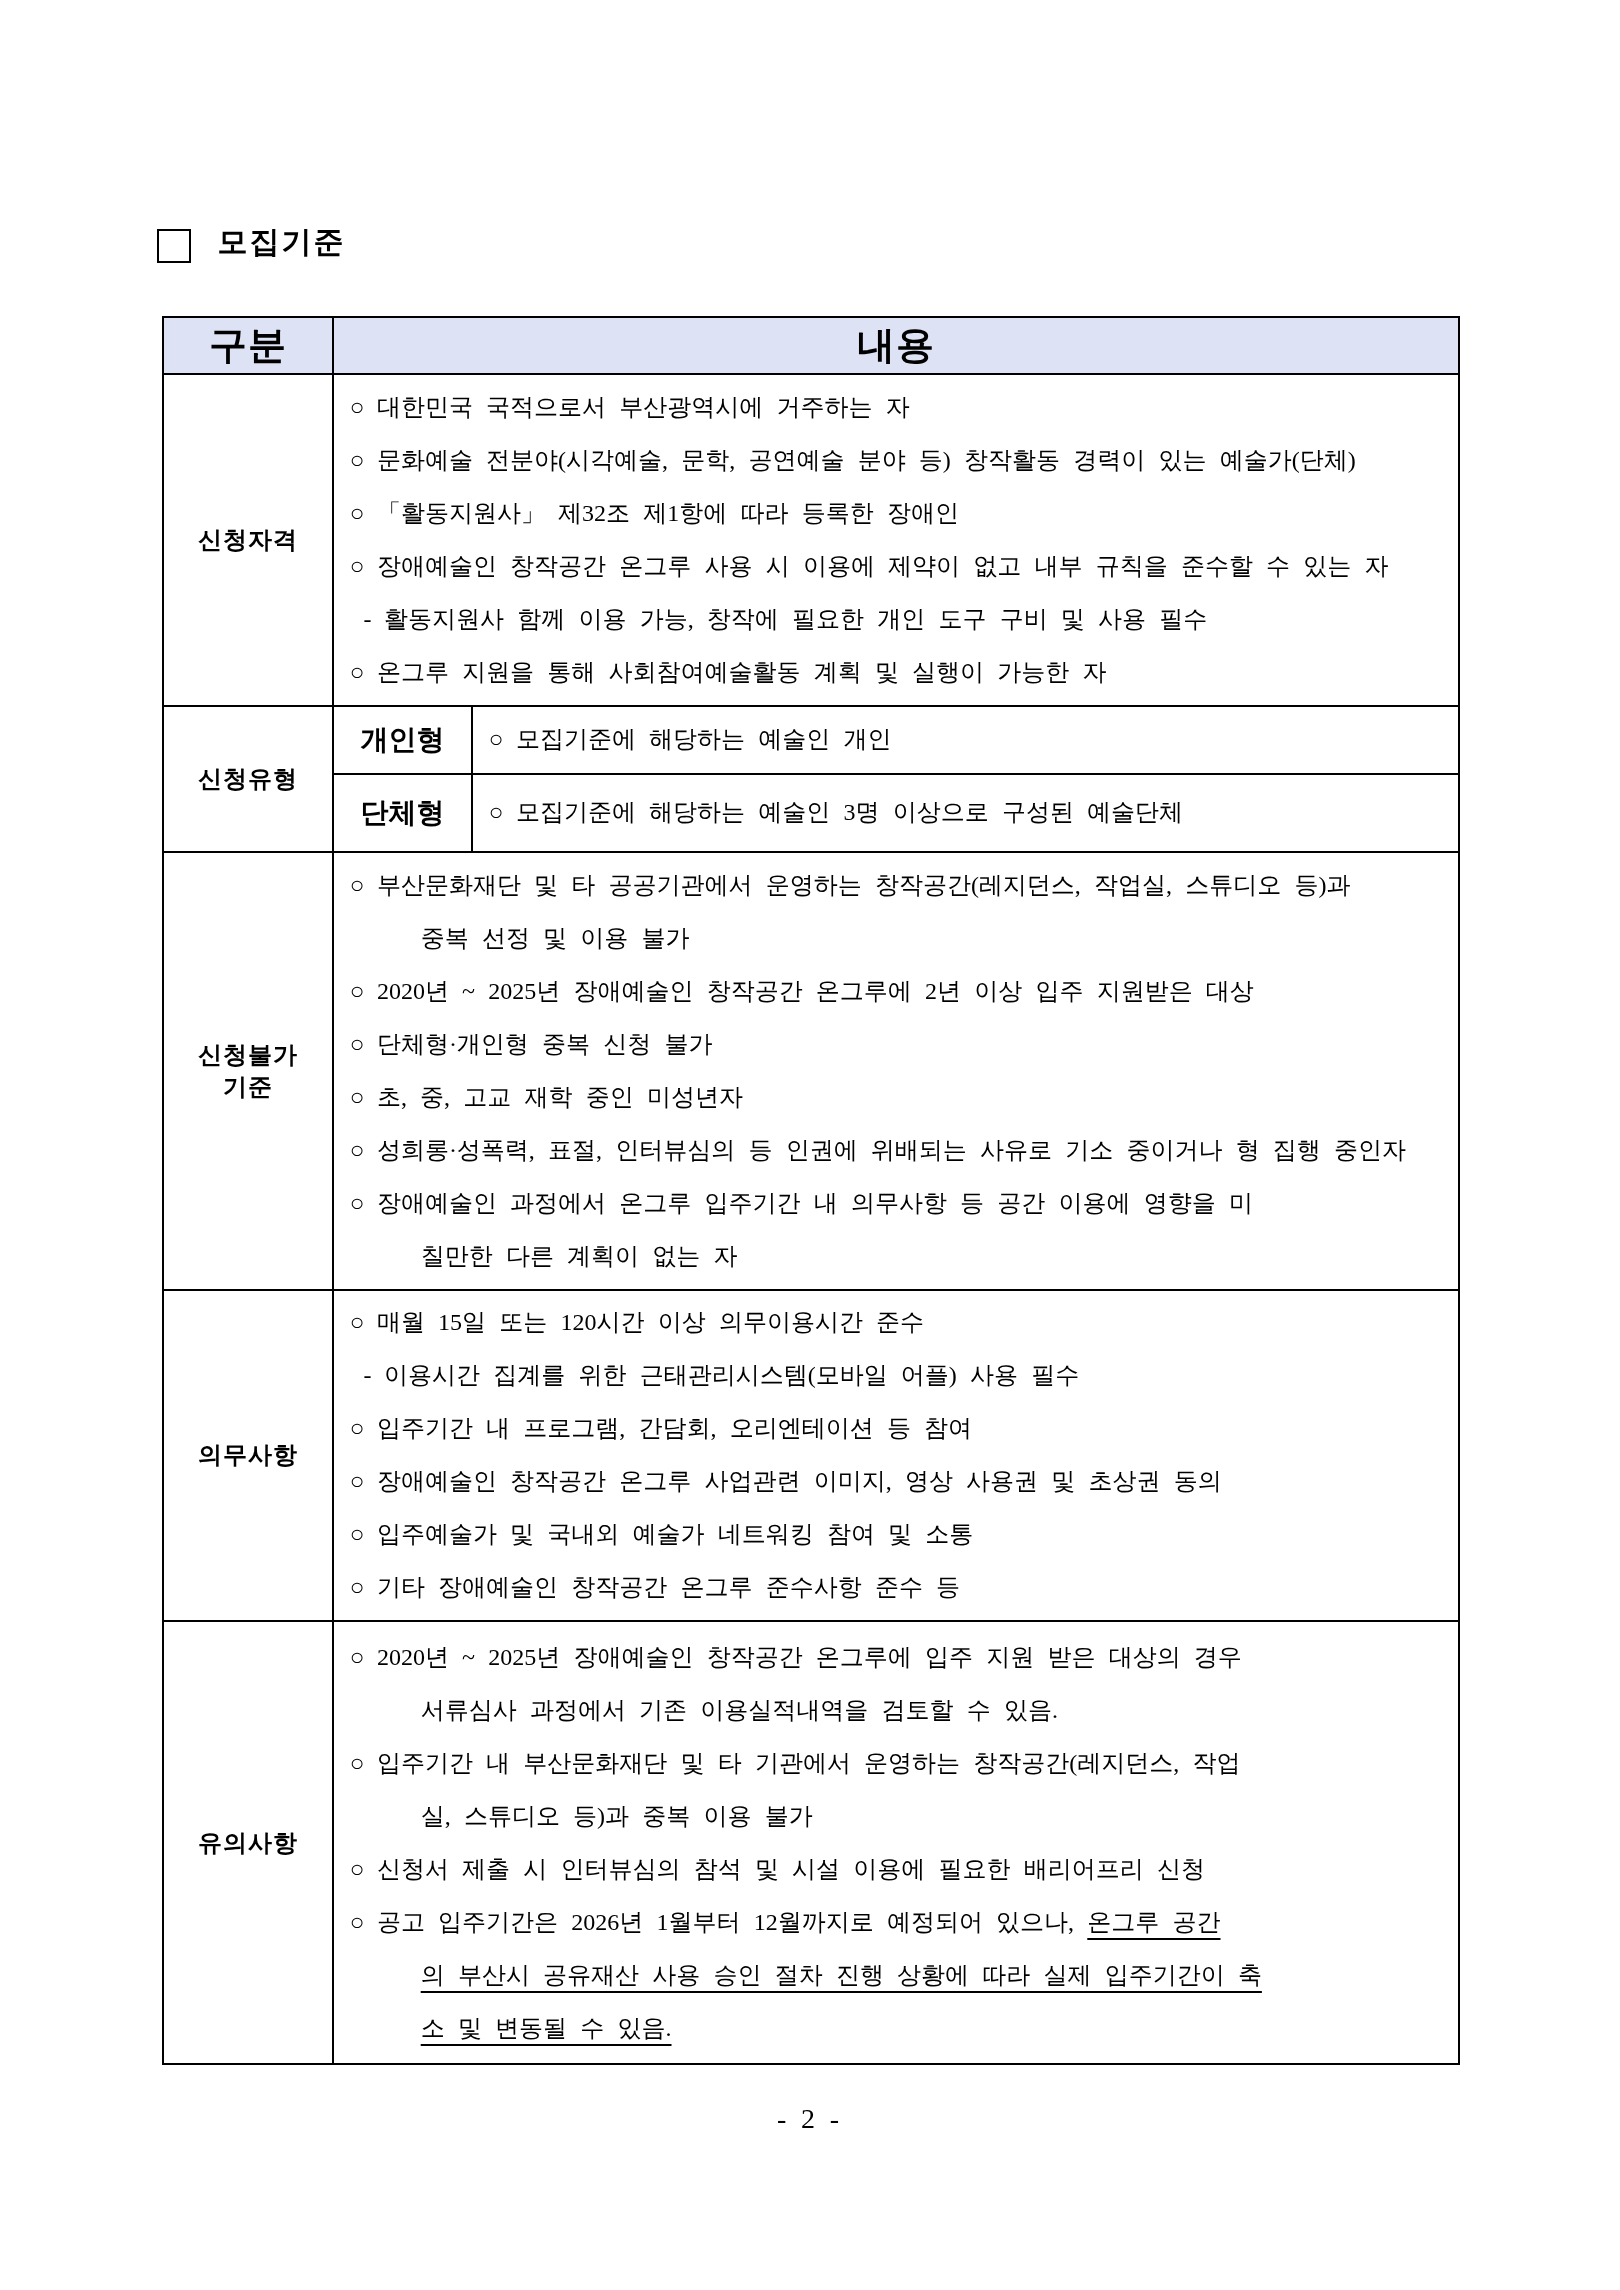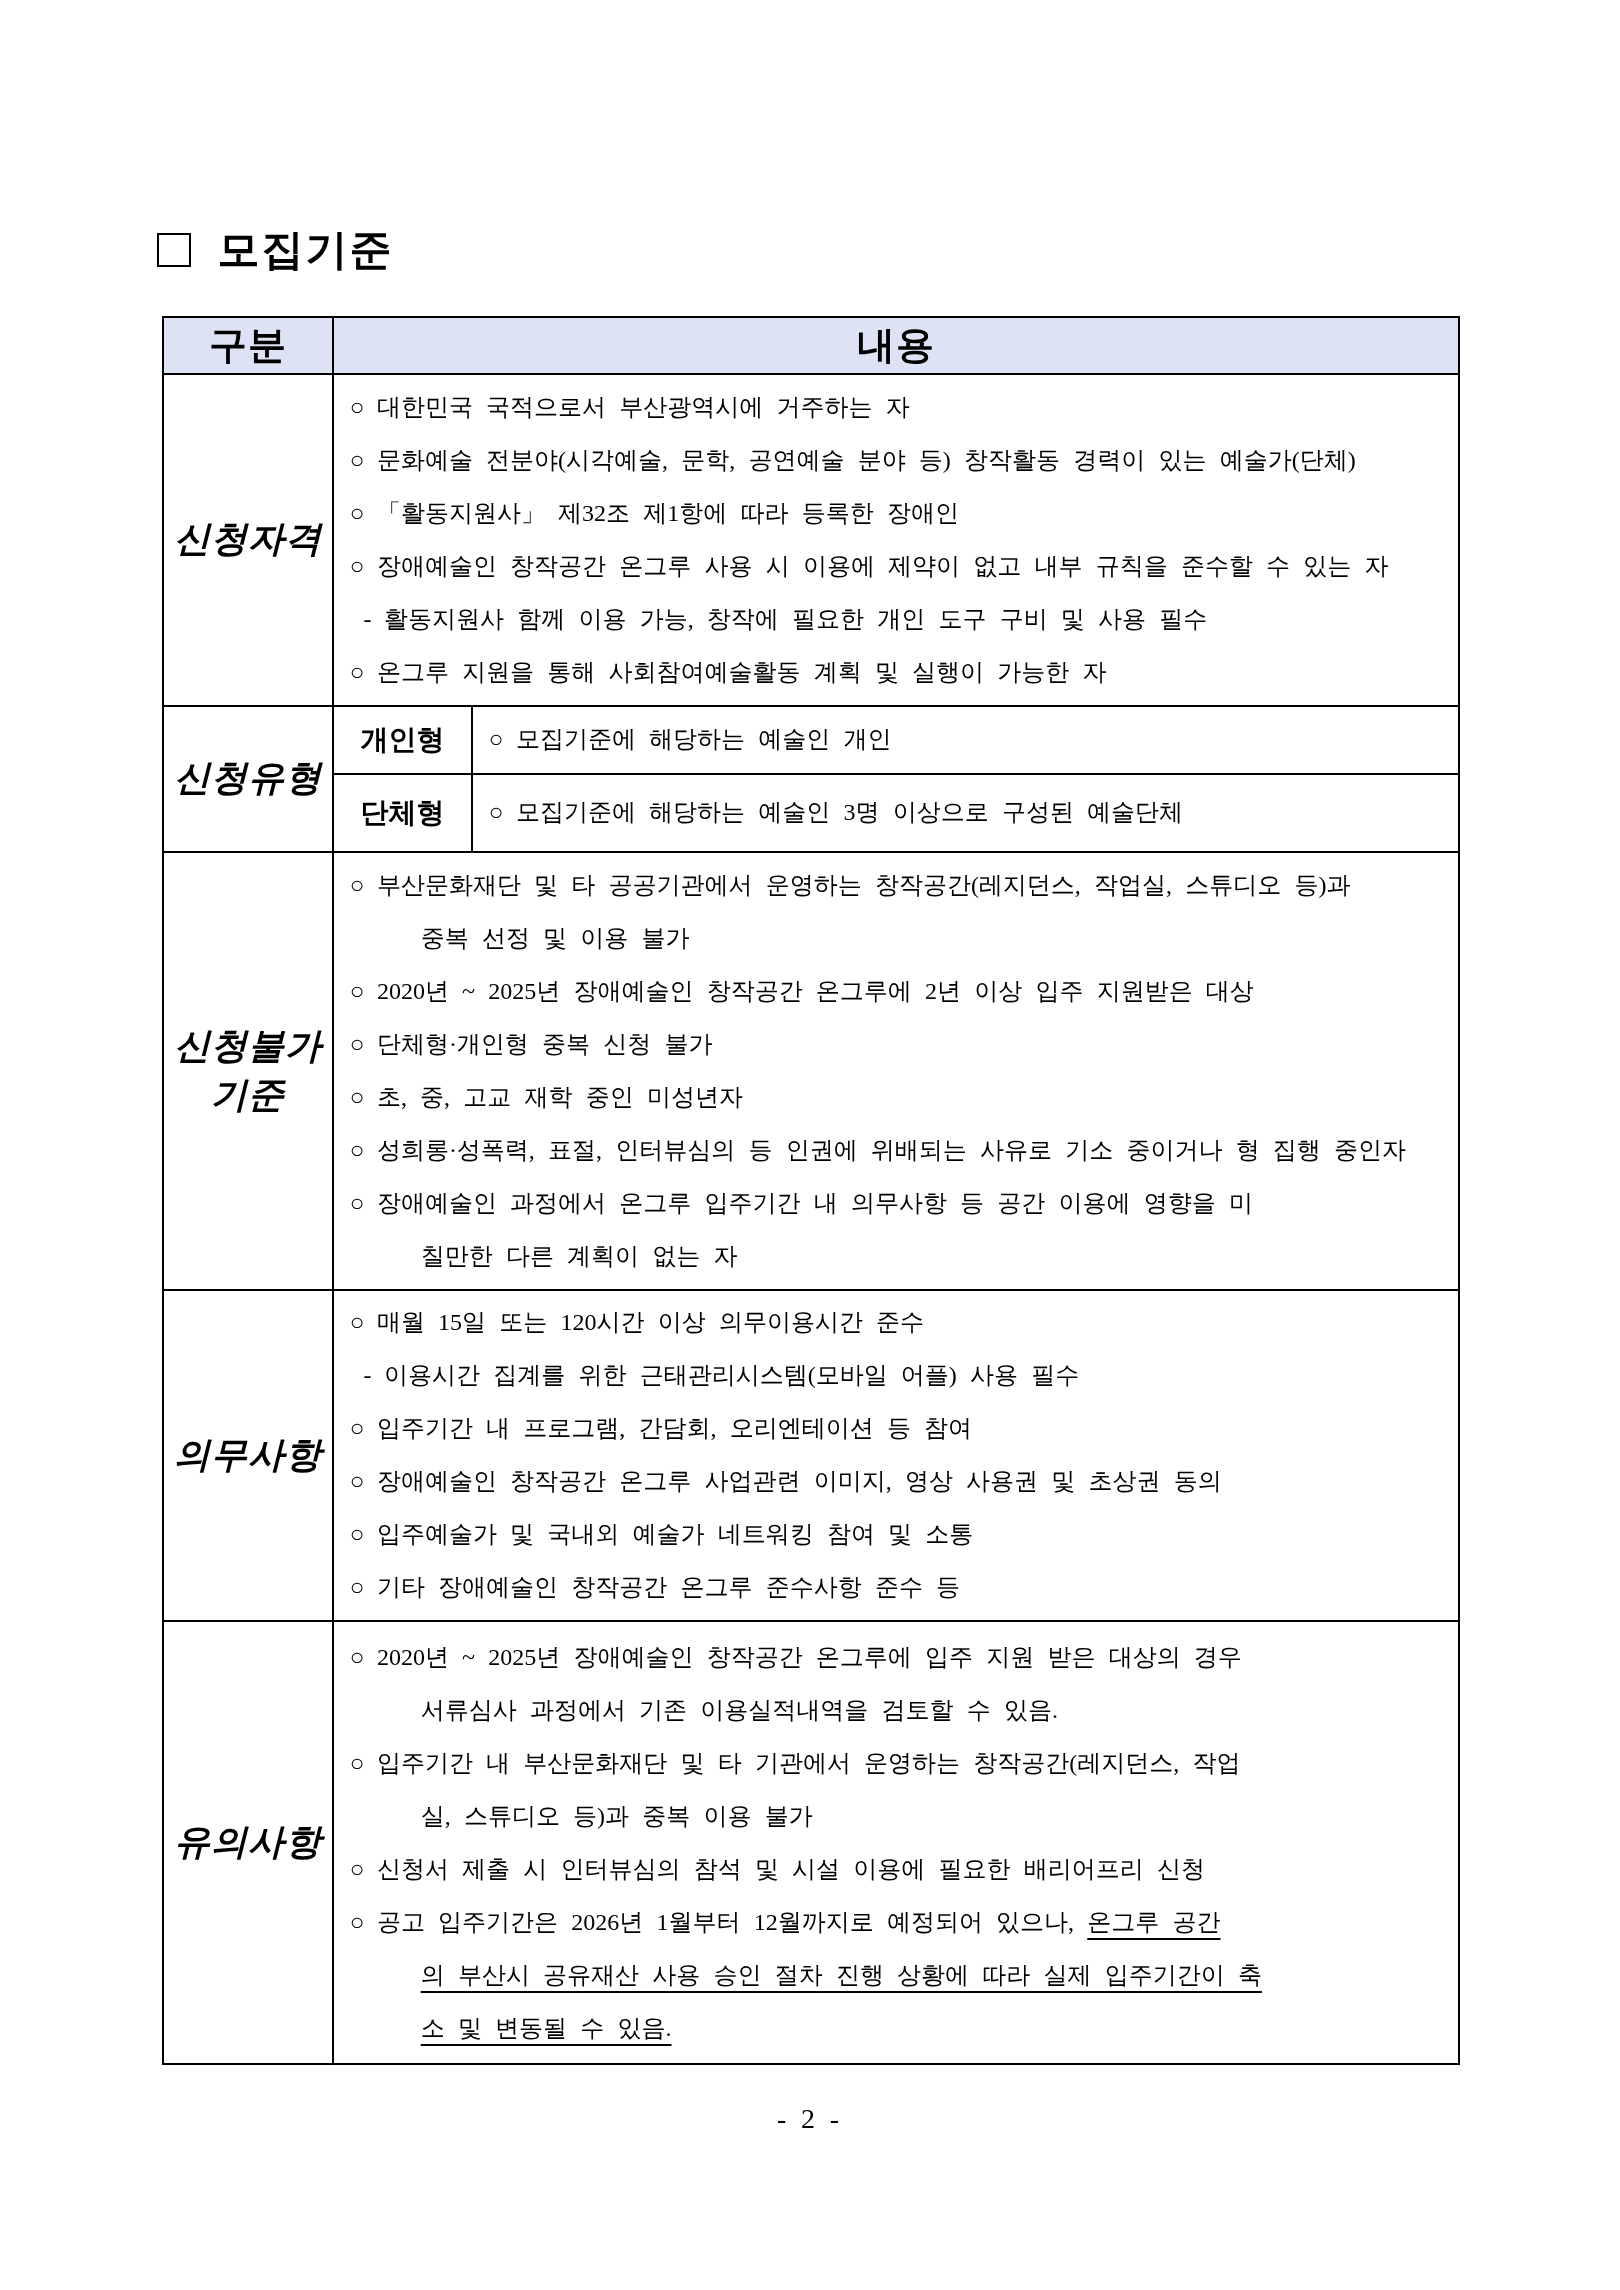--- a/index.html
+++ b/index.html
@@ -14,22 +14,22 @@
     width: 1620px;
     height: 2291px;
     background: #ffffff;
     overflow: hidden;
   }
   .doc-title {
     position: absolute;
     top: 222px;
     left: 157px;
     display: flex;
-    align-items: center;
-    font-size: 42px;
+    align-items: flex-end;
+    font-size: 30px;
     font-weight: 700;
     letter-spacing: 2px;
     font-family: "Liberation Sans", "DejaVu Sans", sans-serif;
   }
   .square-icon {
     display: inline-block;
     width: 30px;
     height: 30px;
     border: 2.9px solid #000000;
     margin-right: 26.5px;
@@ -50,28 +50,27 @@
   thead th {
     height: 57px;
     background: #dde3f4;
     font-size: 38px;
     font-weight: 700;
     text-align: center;
     vertical-align: middle;
     letter-spacing: 1px;
   }
   th.cat {
-    font-size: 36px;
+    font-size: 24px;
     font-weight: 700;
     text-align: center;
     vertical-align: middle;
     white-space: pre-line;
     letter-spacing: 1px;
     background: #ffffff;
-    font-style: italic;
   }
   td.subhead {
     font-size: 28px;
     font-weight: 700;
     text-align: center;
     vertical-align: middle;
     margin-top: 36px;
   }
   td.content {
     padding: 5.9px 7.8px 5.9px 15.7px;

